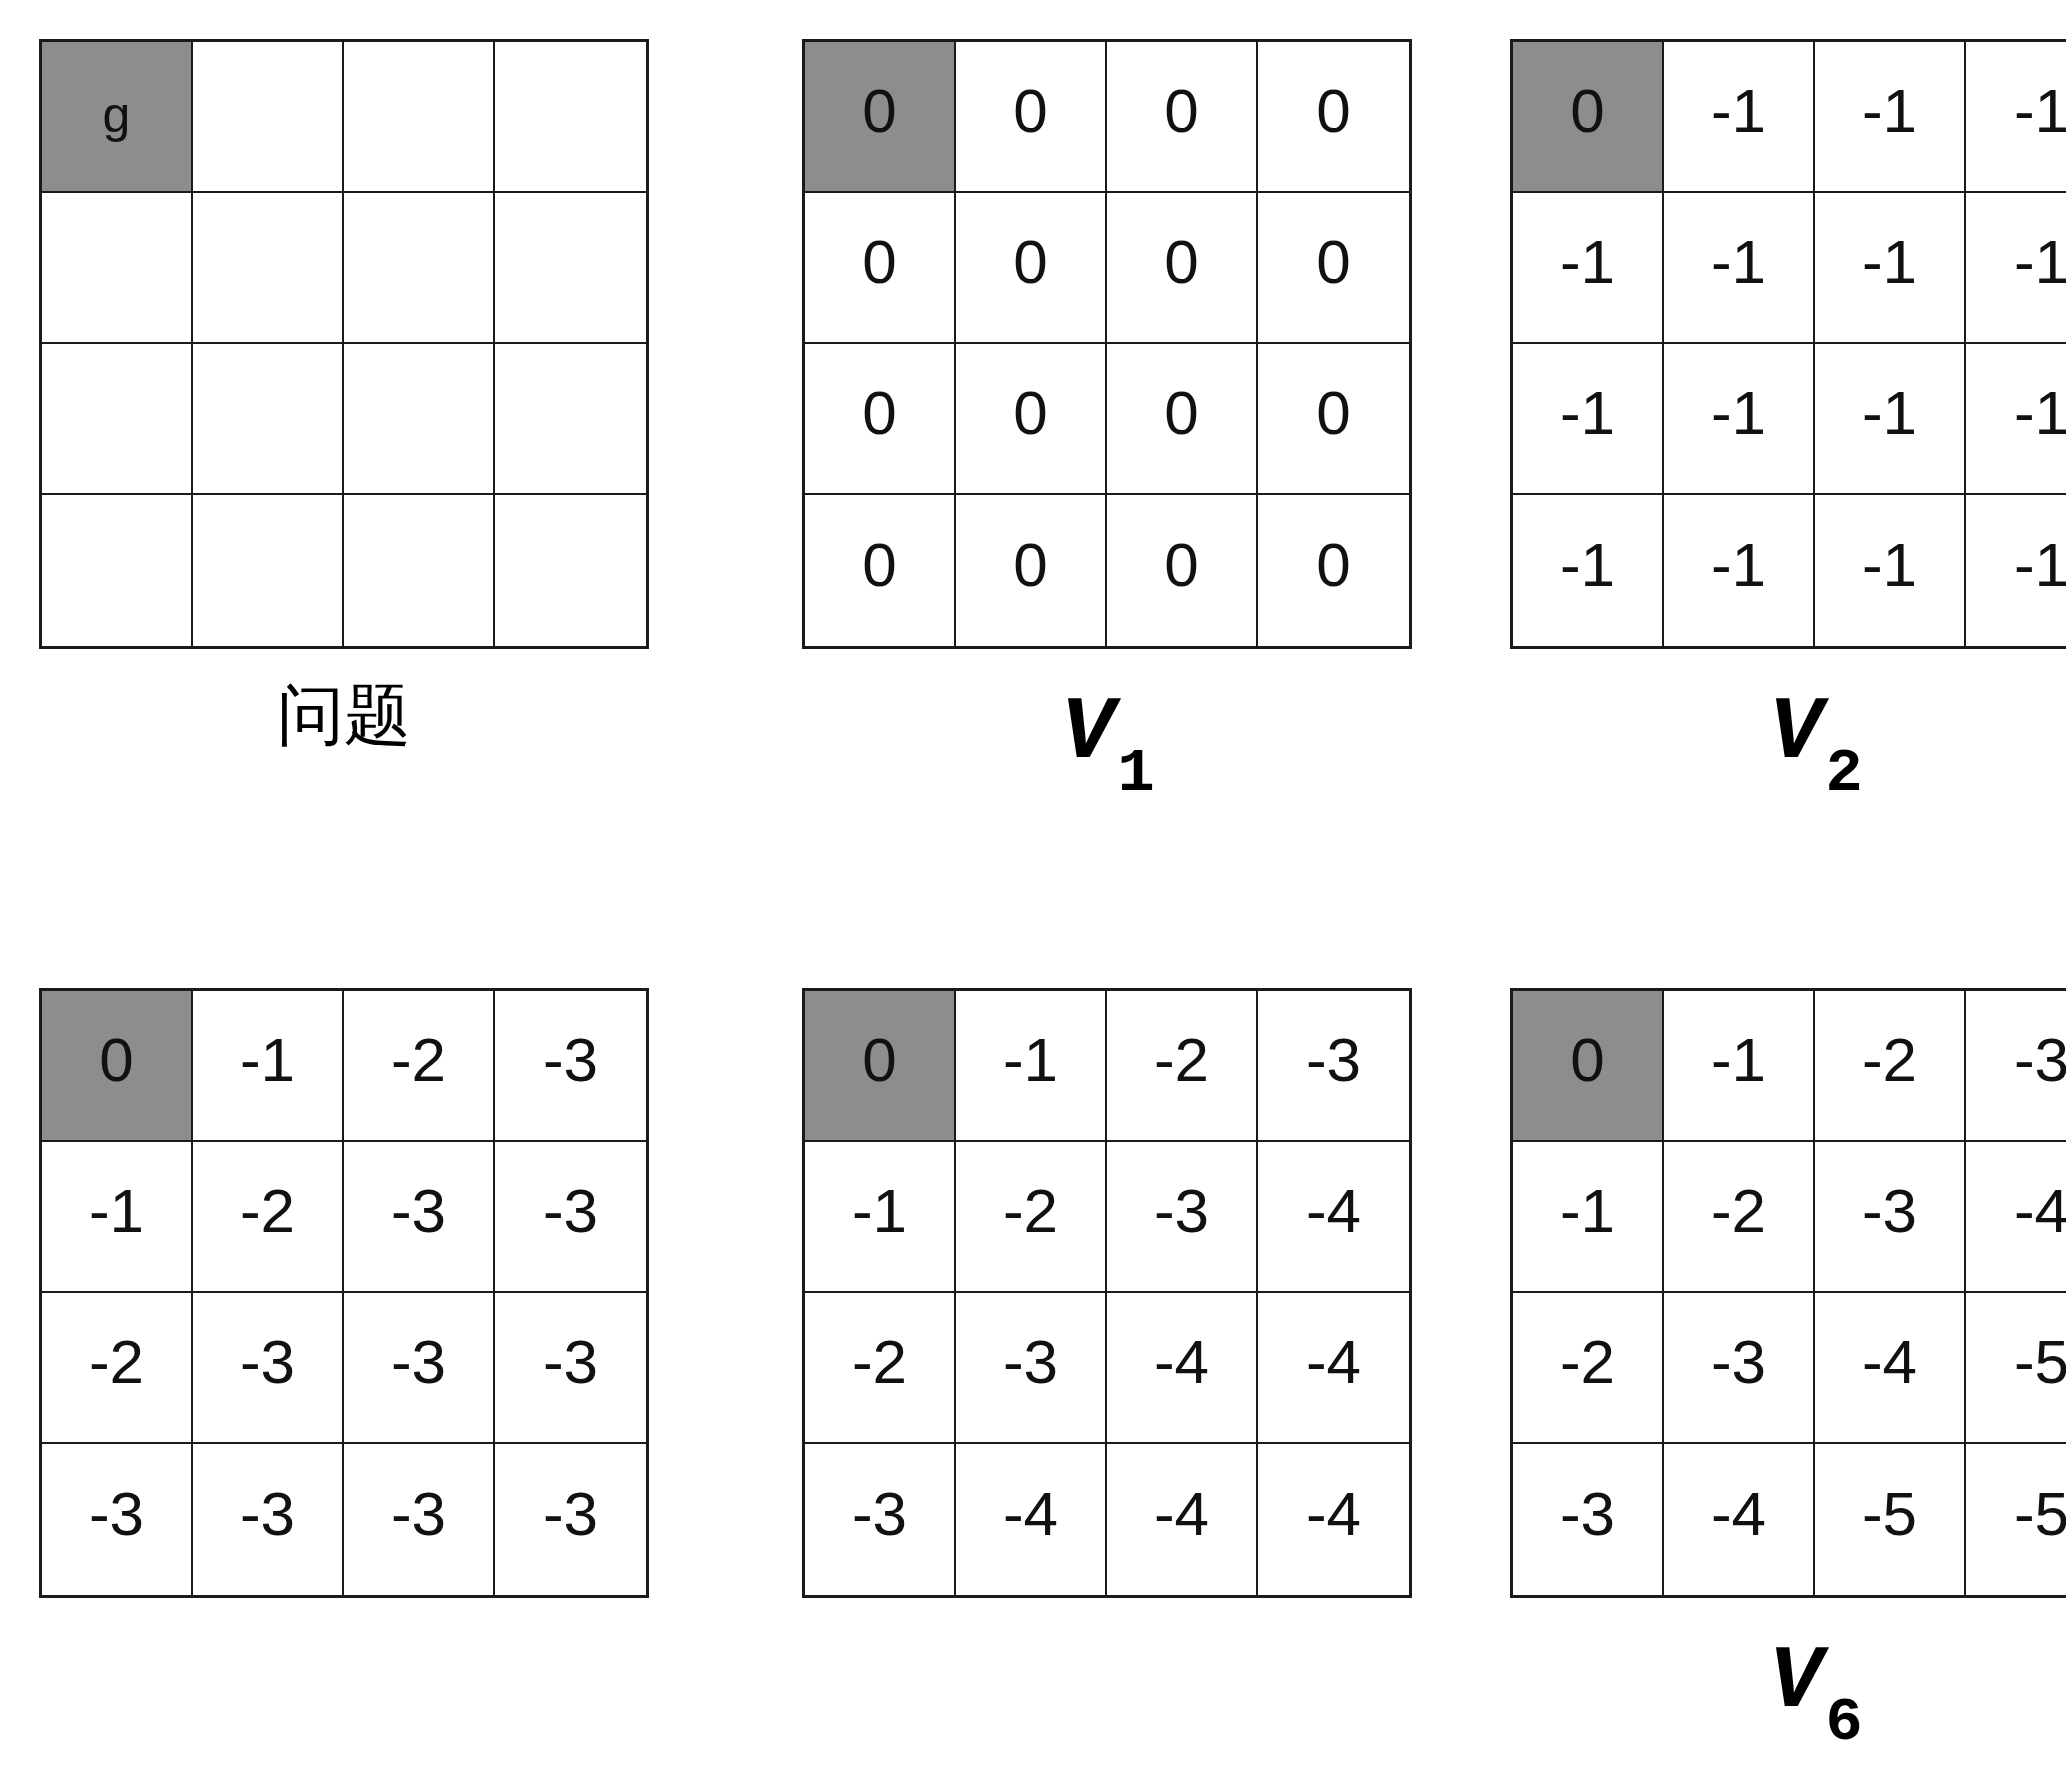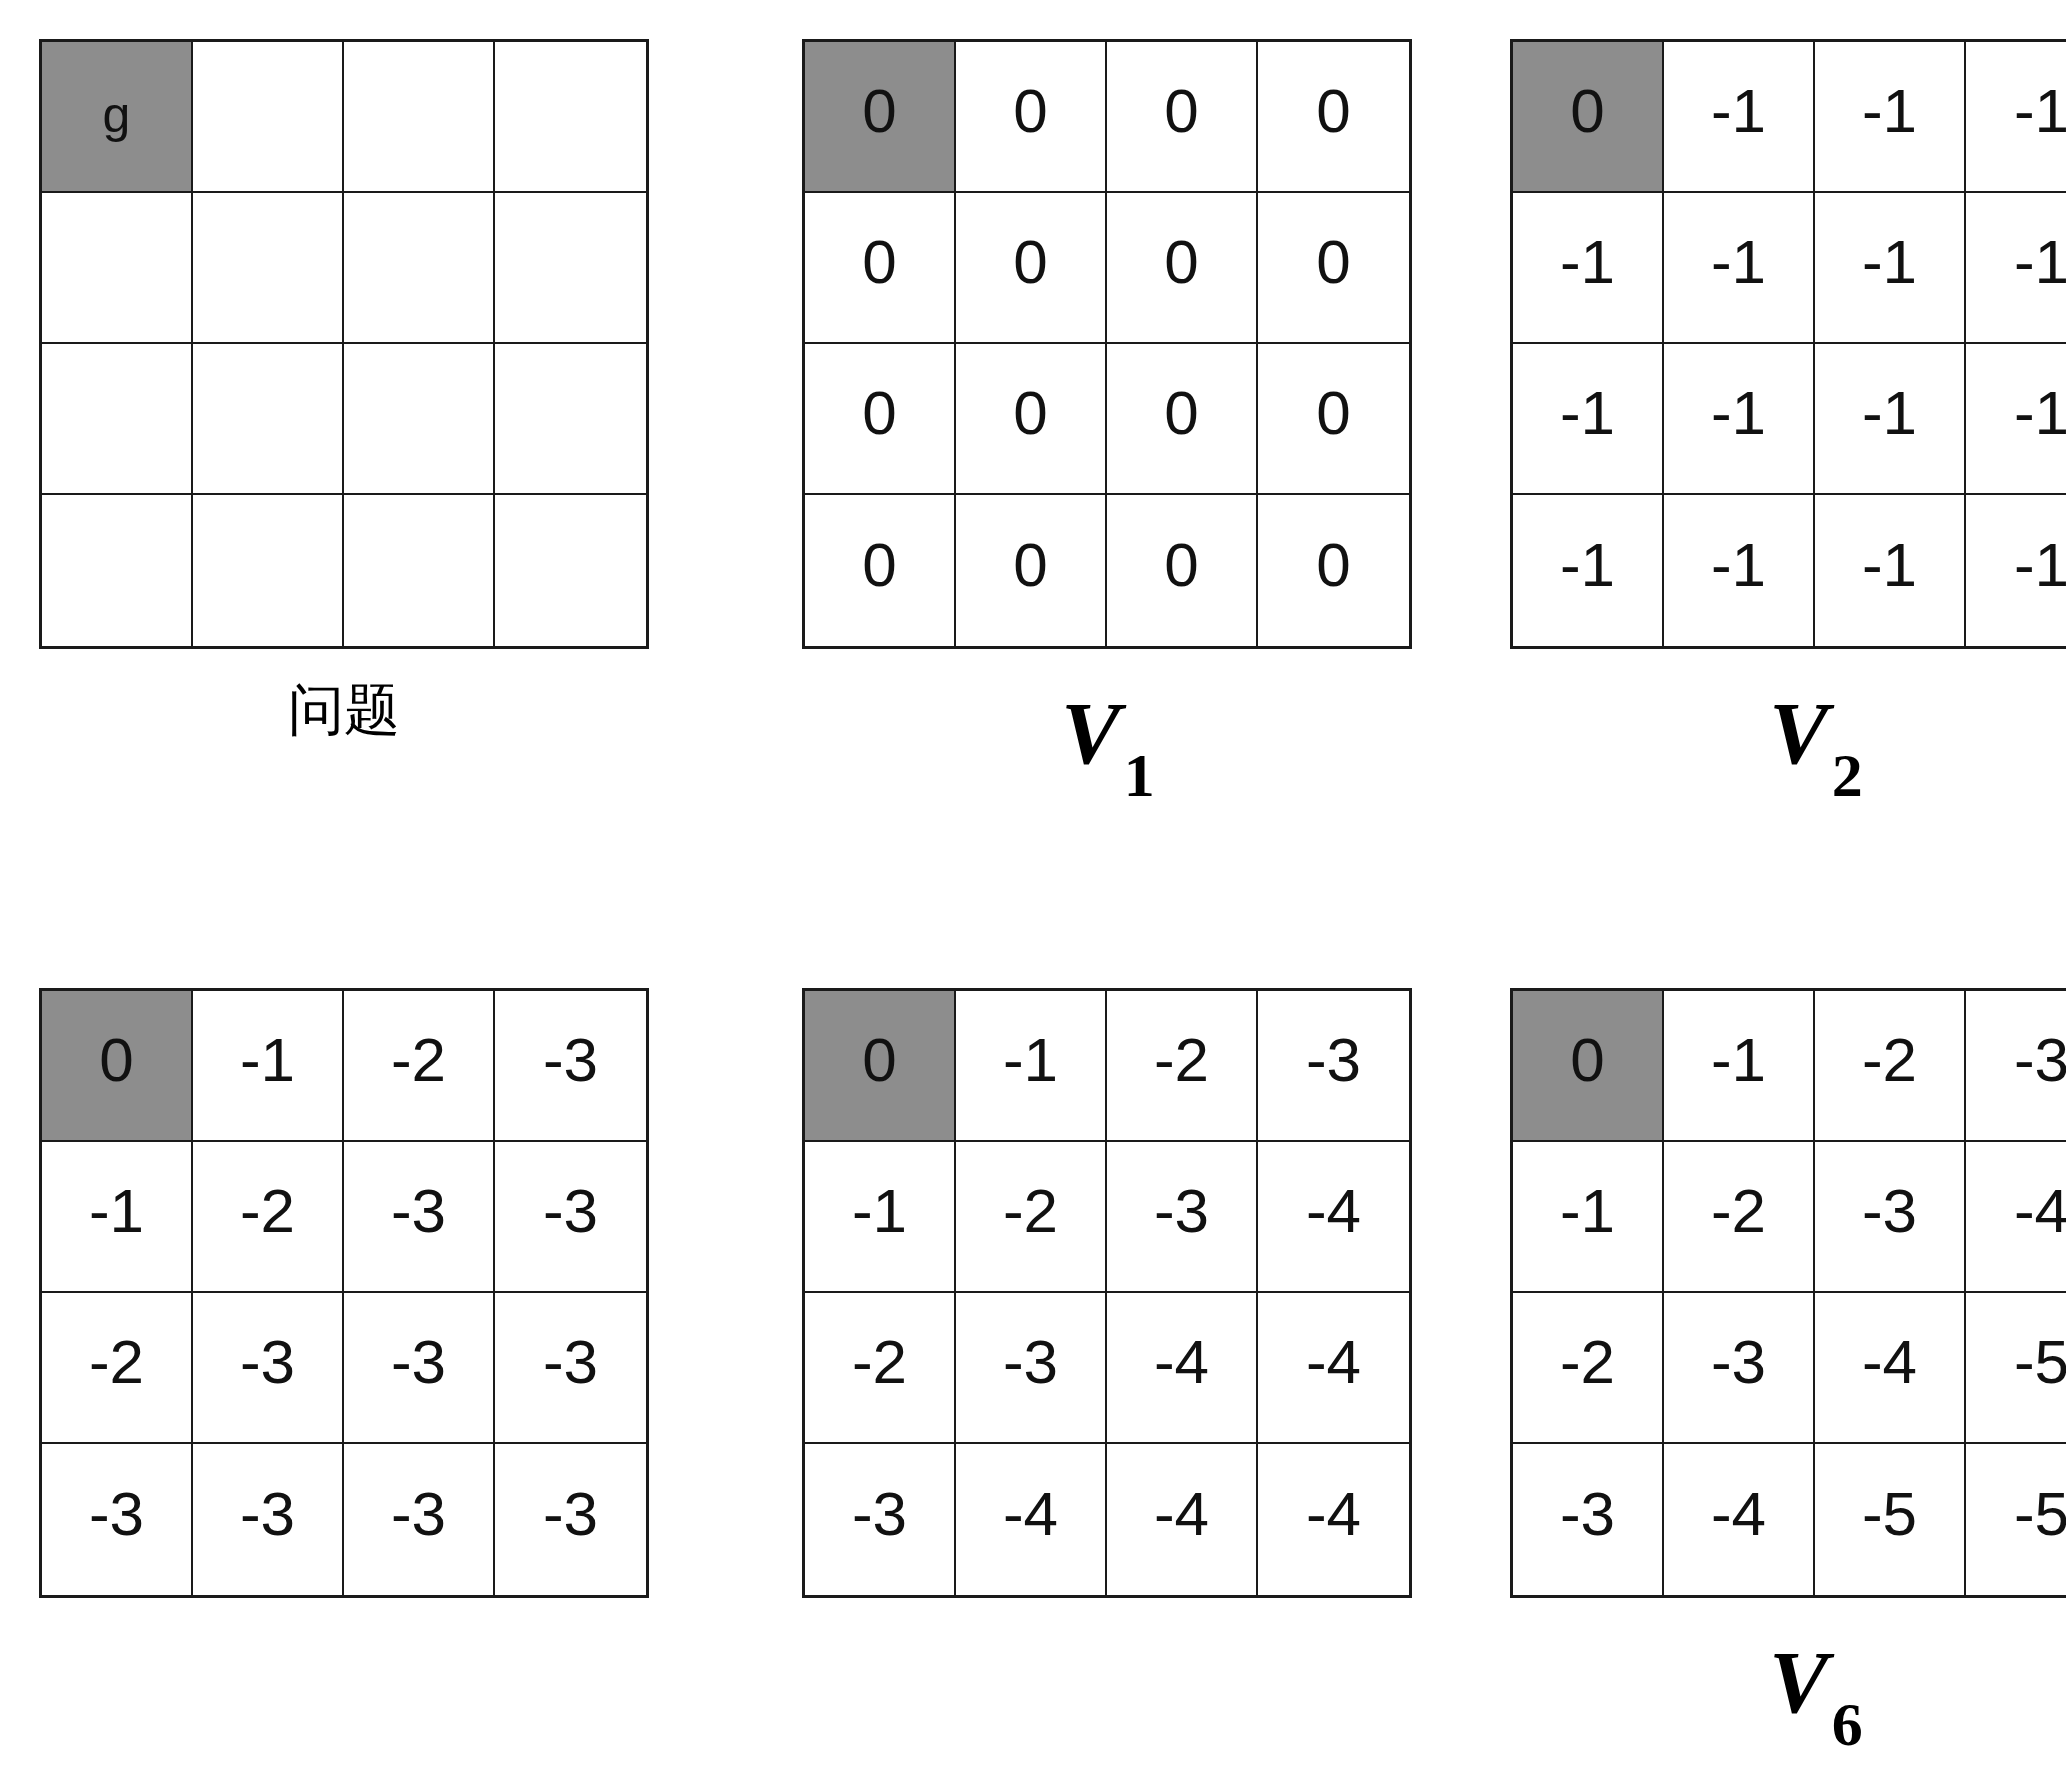--- a/index.html
+++ b/index.html
@@ -55,25 +55,25 @@
     position: absolute;
     top: 610px;
     left: 0;
     width: 610px;
     text-align: center;
     color: #000000;
     line-height: 1;
   }
   .label-cn {
     font-family: "Liberation Serif", serif;
-    font-size: 56px;
+    font-size: 67px;
     padding-top: 33px;
   }
   .label-v {
-    font-family: Liberation Serif, serif;
+    font-family: Liberation Mono, monospace;
     font-size: 89px;
     font-weight: bold;
     font-style: italic;
     padding-top: 40px;
     letter-spacing: 0.8px;
   }
   .label-v .sub {
     font-size: 62px;
     font-style: normal;
     font-weight: bold;

